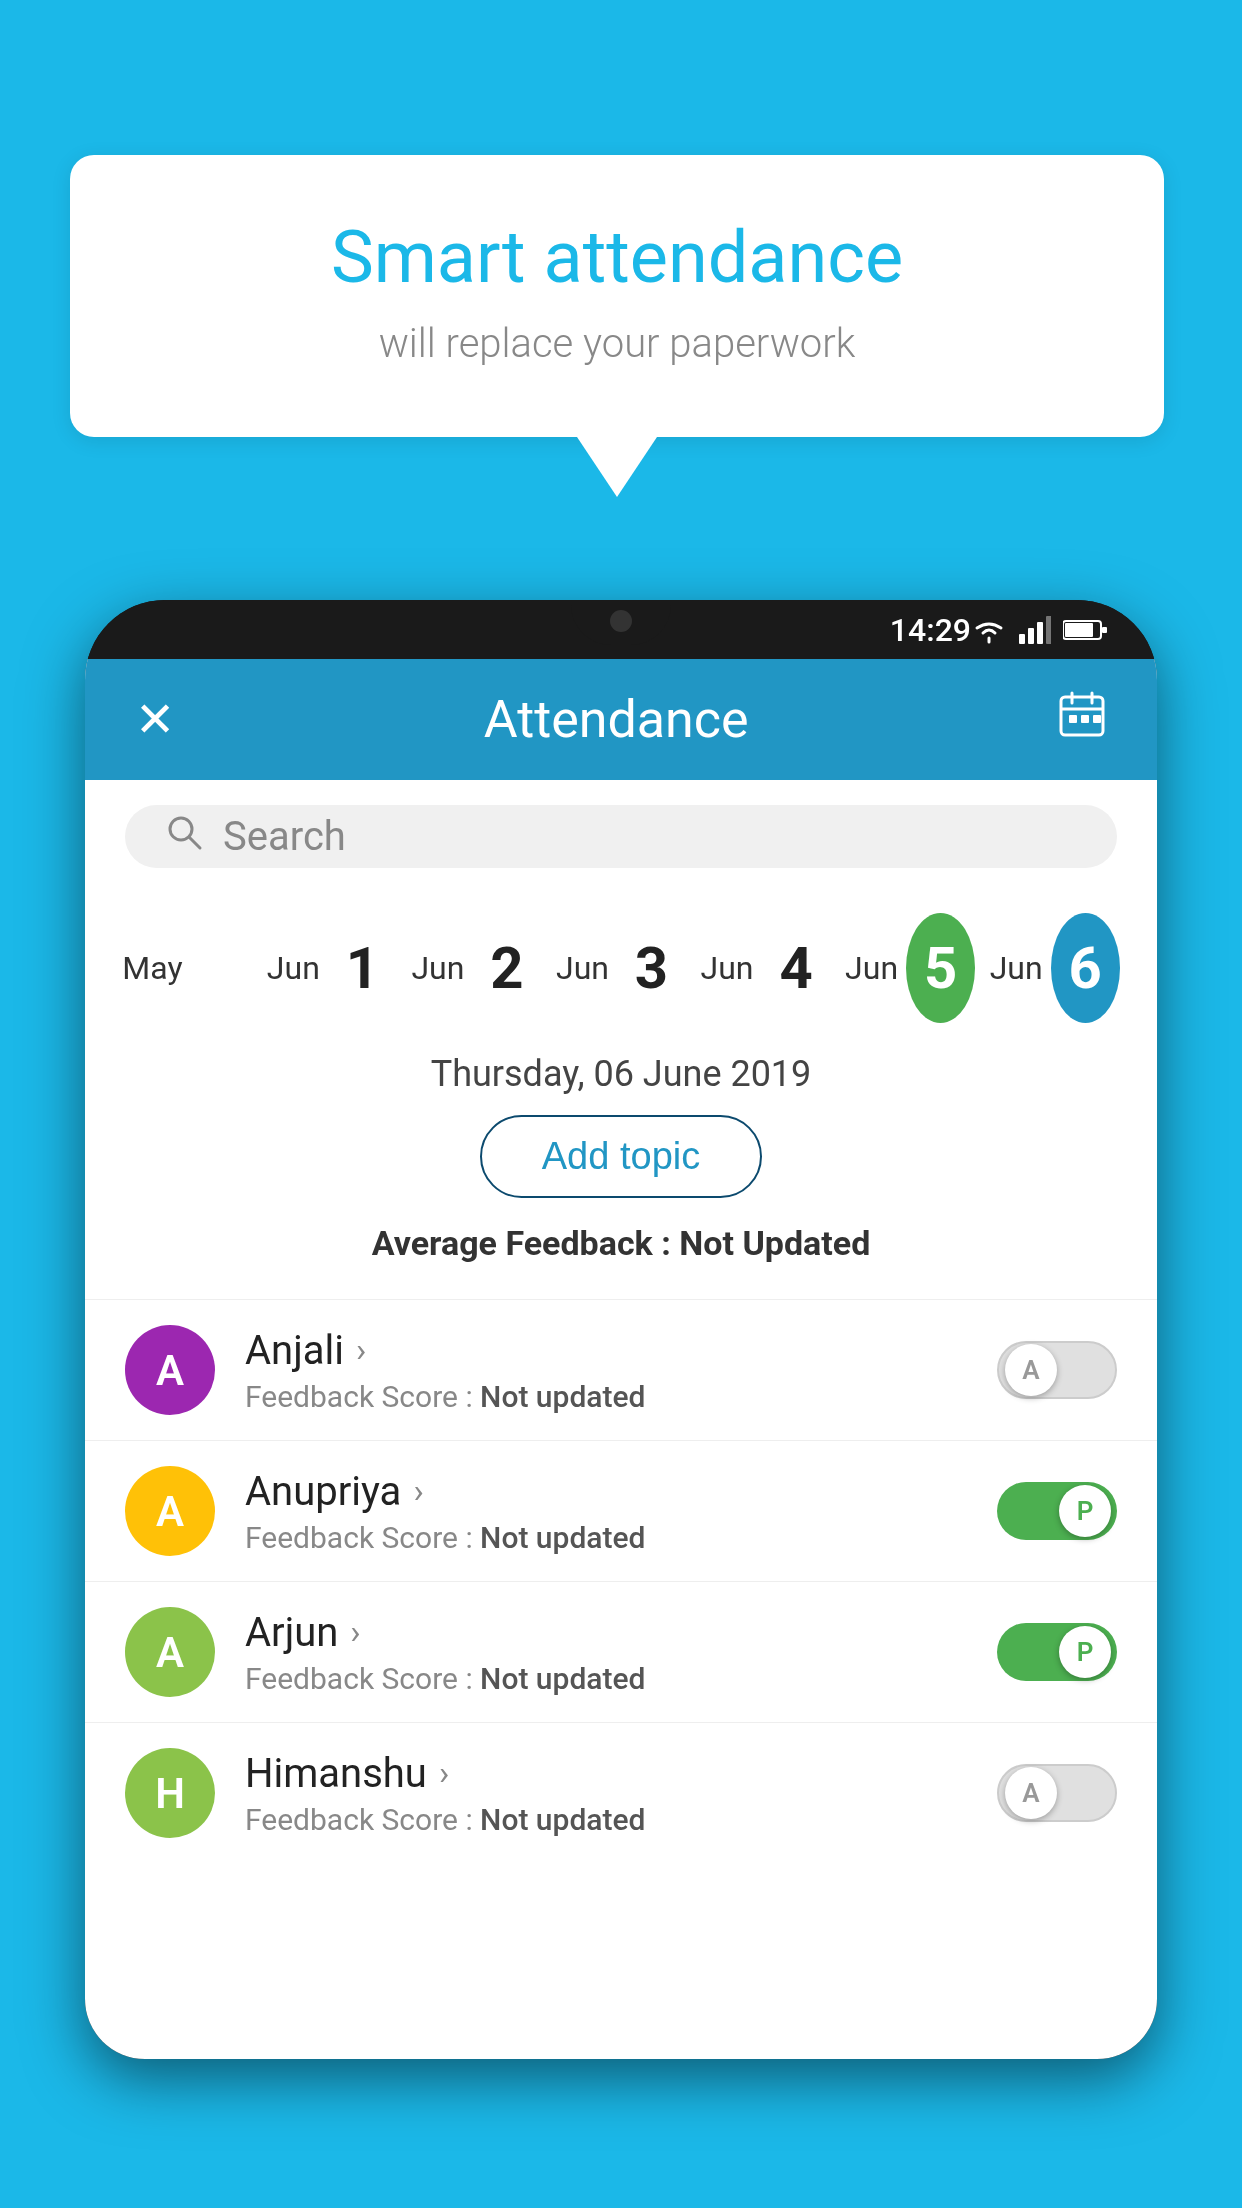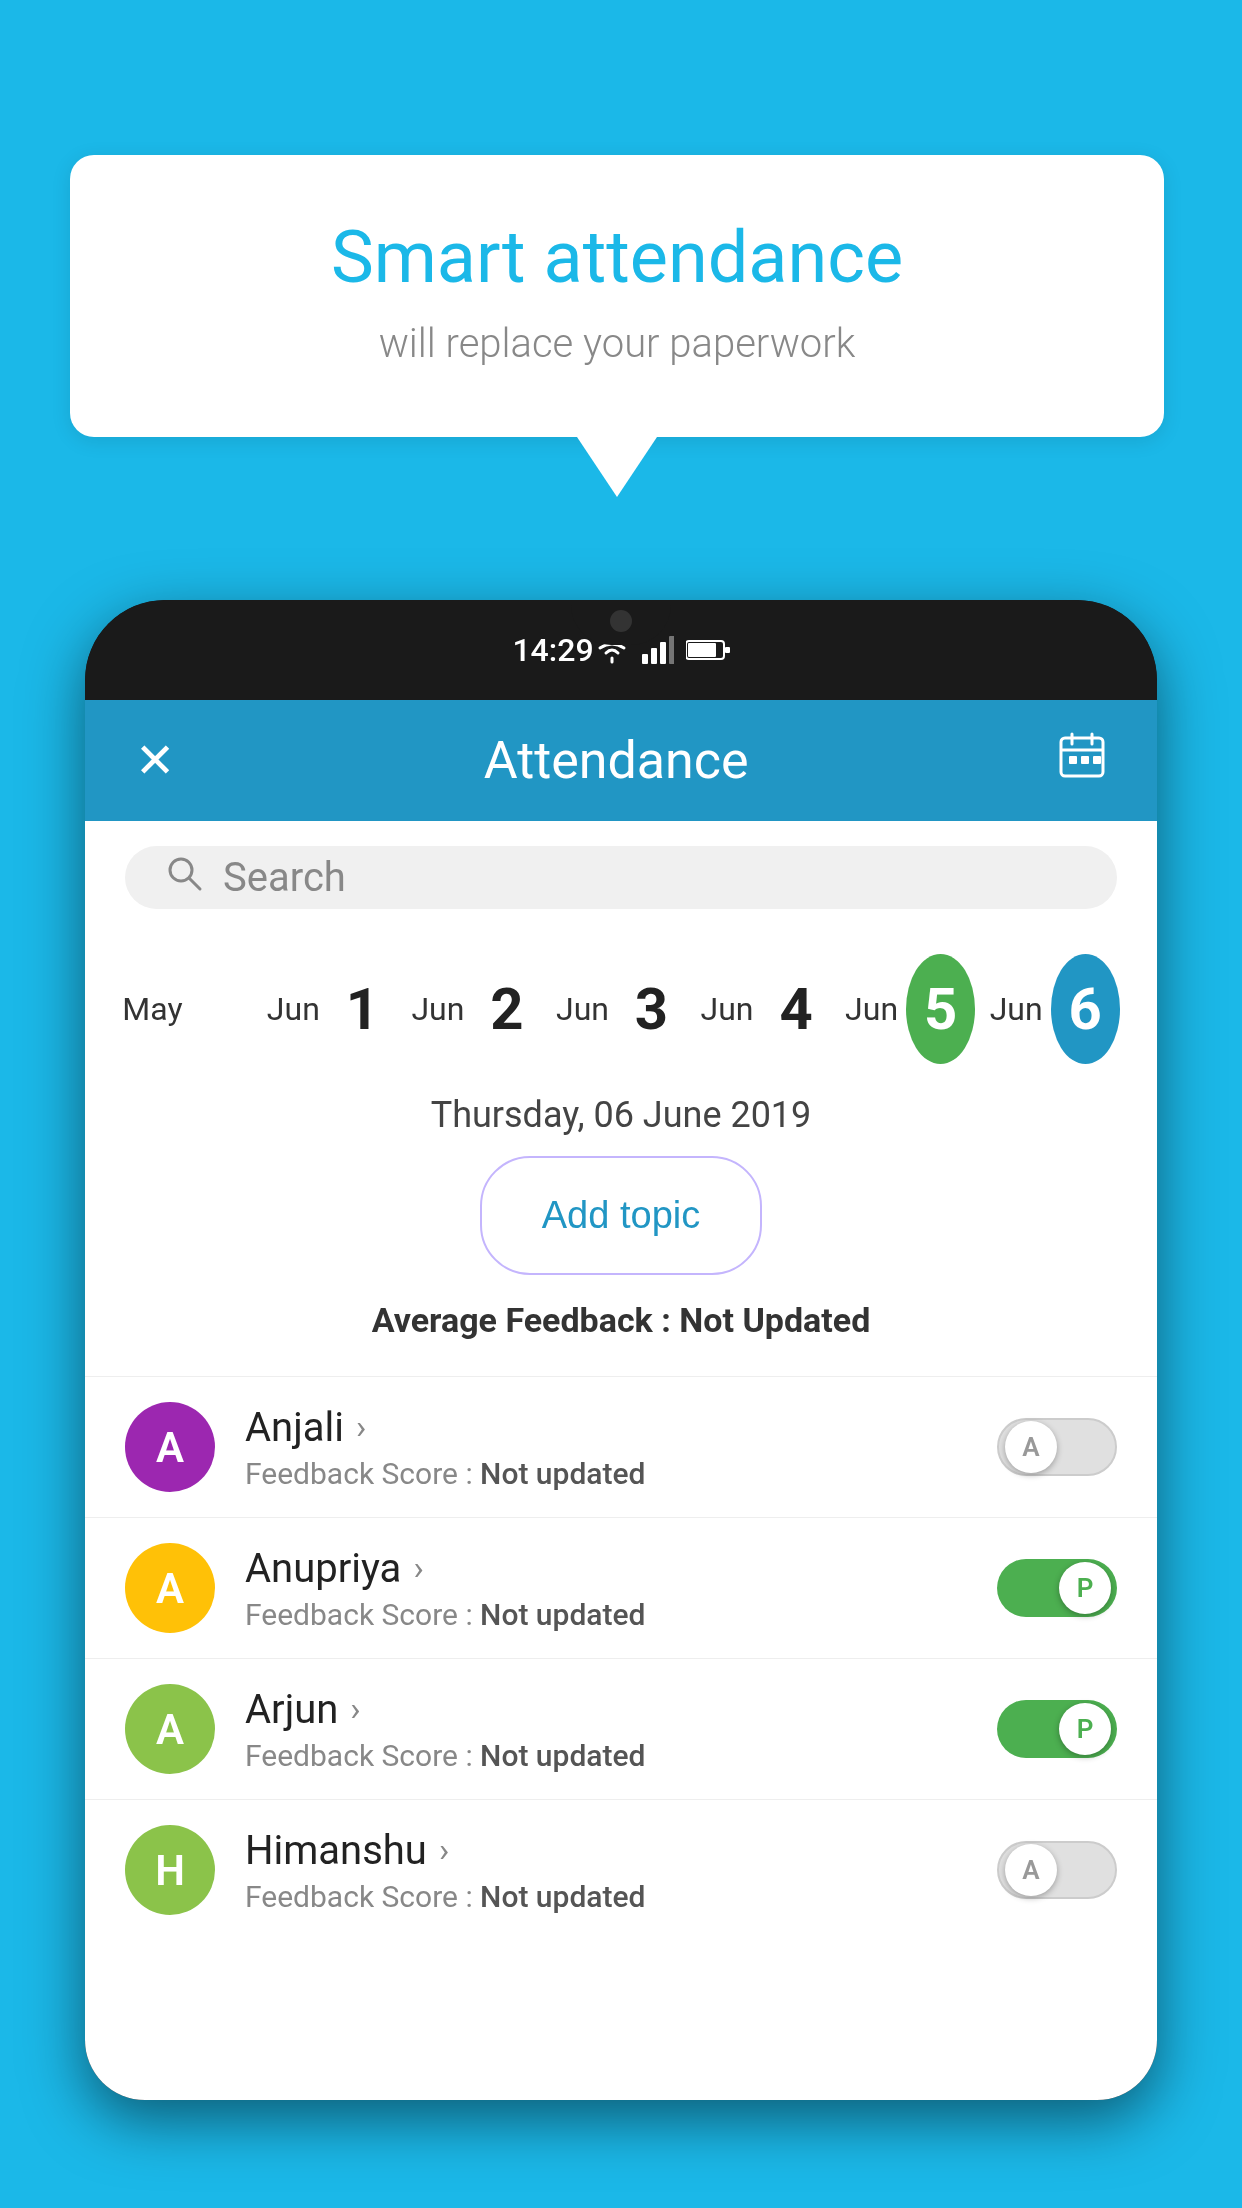--- a/index.html
+++ b/index.html
@@ -60,25 +60,25 @@
       border-radius: 80px 80px 60px 60px;
       overflow: hidden;
       position: relative;
       padding: 0;
       box-shadow: 0 20px 60px rgba(0,0,0,0.5);
     }
 
     
     .phone-top-bar {
       background: #1a1a1a;
-      height: 100px;
+      height: 59px;
       position: relative;
       display: flex;
       align-items: center;
-      justify-content: center;
+      justify-content: flex-end;
       padding: 0 50px;
       border-radius: 80px 80px 0 0;
     }
     .phone-time {
       color: white;
       font-size: 32px;
       font-weight: 500;
     }
     .phone-status-icons {
       display: flex;
@@ -198,25 +198,25 @@
       text-align: center;
       margin: 30px 0 20px;
       font-size: 36px;
       color: #444;
     }
 
     
     .add-topic-btn {
       display: block;
       margin: 0 auto 25px;
-      border: 2px solid #c4b5fd;
+      border: 2px solid #0c4a6e;
       background: transparent;
       color: #2196C4;
       border-radius: 50px;
-      padding: 36px 60px;
+      padding: 18px 60px;
       font-size: 38px;
       cursor: pointer;
       width: fit-content;
     }
 
     
     .feedback-label {
       text-align: center;
       font-size: 34px;
       color: #666;

